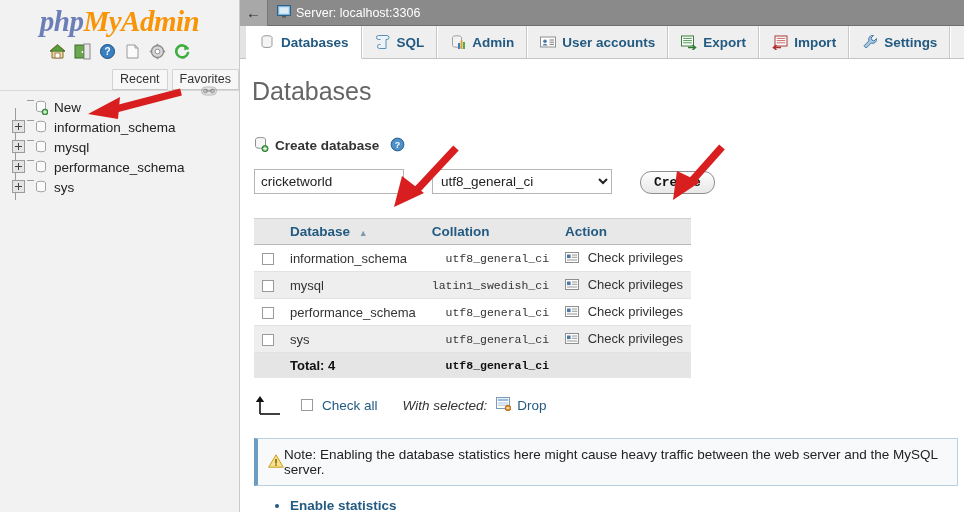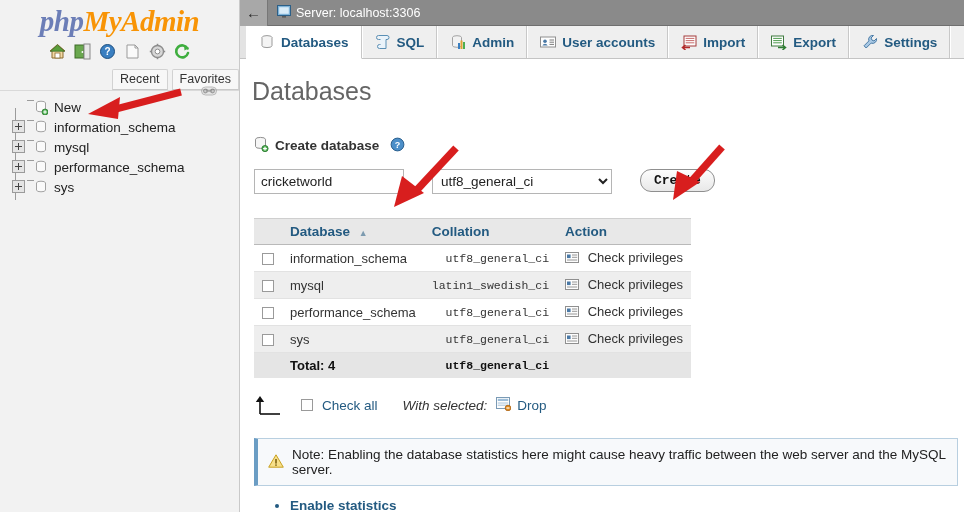--- a/index.html
+++ b/index.html
@@ -188,21 +188,21 @@
     padding-left: 2px;
   }
 
   #create-db-head {
     display: flex; align-items: center; gap: 6px;
     font-weight: bold; font-size: 13.5px; color: #333;
     margin-bottom: 14px;
     padding-left: 4px;
   }
   #create-db-form {
-    display: flex; align-items: flex-start; gap: 28px;
+    display: flex; align-items: flex-end; gap: 28px;
     padding-left: 4px;
     margin-bottom: 24px;
   }
   #db-name-input {
     width: 150px; height: 25px;
     border: 1px solid #b5b5b5;
     padding: 2px 6px;
     font-size: 13.5px;
     font-family: "Liberation Sans", sans-serif;
     color: #222;
@@ -294,21 +294,21 @@
   #checkall-label { color: #235a81; cursor: pointer; }
   #withsel-text { font-style: italic; color: #333; margin-left: 16px; }
   #drop-link { color: #235a81; display: flex; align-items: center; gap: 6px; cursor: pointer; }
 
   #note-box {
     margin: 22px 6px 0 4px;
     background: #f7f9fb;
     border: 1px solid #b8cfe0;
     border-left: 4px solid #6b9dc4;
     padding: 8px 10px;
-    display: flex; align-items: center; gap: 8px;
+    display: flex; align-items: center; 
     font-size: 13.5px;
     color: #222;
   }
   #stats-list {
     margin: 12px 0 0 22px;
     padding: 0 0 0 18px;
     color: #235a81;
   }
   #stats-list li { font-size: 13.5px; font-weight: bold; }
 
@@ -518,45 +518,45 @@
               <line x1="9.5" y1="10.4" x2="14" y2="10.4"></line>
             </g>
           </svg>
         </span>
         <span>User accounts</span>
       </div>
 
       <div class="tab">
         <span class="tab-ic">
           <svg viewBox="0 0 16 16" width="16" height="16">
+            <rect x="0.5" y="2" width="12" height="10" fill="#fdfdfd" stroke="#3f7a3f" stroke-width="1"></rect>
+            <g stroke="#4f9c4f" stroke-width="1">
+              <line x1="2.2" y1="4.4" x2="10.8" y2="4.4"></line>
+              <line x1="2.2" y1="6.6" x2="10.8" y2="6.6"></line>
+              <line x1="2.2" y1="8.8" x2="10.8" y2="8.8"></line>
+            </g>
+            <path d="M7 13.5 H14 M11.5 11 L14.5 13.5 L11.5 16" fill="none" stroke="#2e7d32" stroke-width="1.5"></path>
+          </svg>
+        </span>
+        <span>Export</span>
+      </div>
+
+      <div class="tab">
+        <span class="tab-ic">
+          <svg viewBox="0 0 16 16" width="16" height="16">
             <rect x="3" y="2" width="12" height="10" fill="#fdfdfd" stroke="#a33b3b" stroke-width="1"></rect>
             <g stroke="#c86c6c" stroke-width="1">
               <line x1="4.7" y1="4.4" x2="13.3" y2="4.4"></line>
               <line x1="4.7" y1="6.6" x2="13.3" y2="6.6"></line>
               <line x1="4.7" y1="8.8" x2="13.3" y2="8.8"></line>
             </g>
             <path d="M9 13.5 H2 M4.5 11 L1.5 13.5 L4.5 16" fill="none" stroke="#b32b2b" stroke-width="1.5"></path>
           </svg>
         </span>
         <span>Import</span>
-      </div>
-
-      <div class="tab">
-        <span class="tab-ic">
-          <svg viewBox="0 0 16 16" width="16" height="16">
-            <rect x="0.5" y="2" width="12" height="10" fill="#fdfdfd" stroke="#3f7a3f" stroke-width="1"></rect>
-            <g stroke="#4f9c4f" stroke-width="1">
-              <line x1="2.2" y1="4.4" x2="10.8" y2="4.4"></line>
-              <line x1="2.2" y1="6.6" x2="10.8" y2="6.6"></line>
-              <line x1="2.2" y1="8.8" x2="10.8" y2="8.8"></line>
-            </g>
-            <path d="M7 13.5 H14 M11.5 11 L14.5 13.5 L11.5 16" fill="none" stroke="#2e7d32" stroke-width="1.5"></path>
-          </svg>
-        </span>
-        <span>Export</span>
       </div>
 
       <div class="tab">
         <span class="tab-ic">
           <svg viewBox="0 0 16 16" width="16" height="16">
             <path d="M11.5 1.5 a4 4 0 0 0-4.6 5.4 L2 11.8 l2.2 2.2 L9.1 9.1 a4 4 0 0 0 5.4-4.6 L12 7 l-2-0.9 L9 4 Z" fill="#a8c8e4" stroke="#4a7ba6" stroke-width="1"></path>
           </svg>
         </span>
         <span>Settings</span>
       </div>

